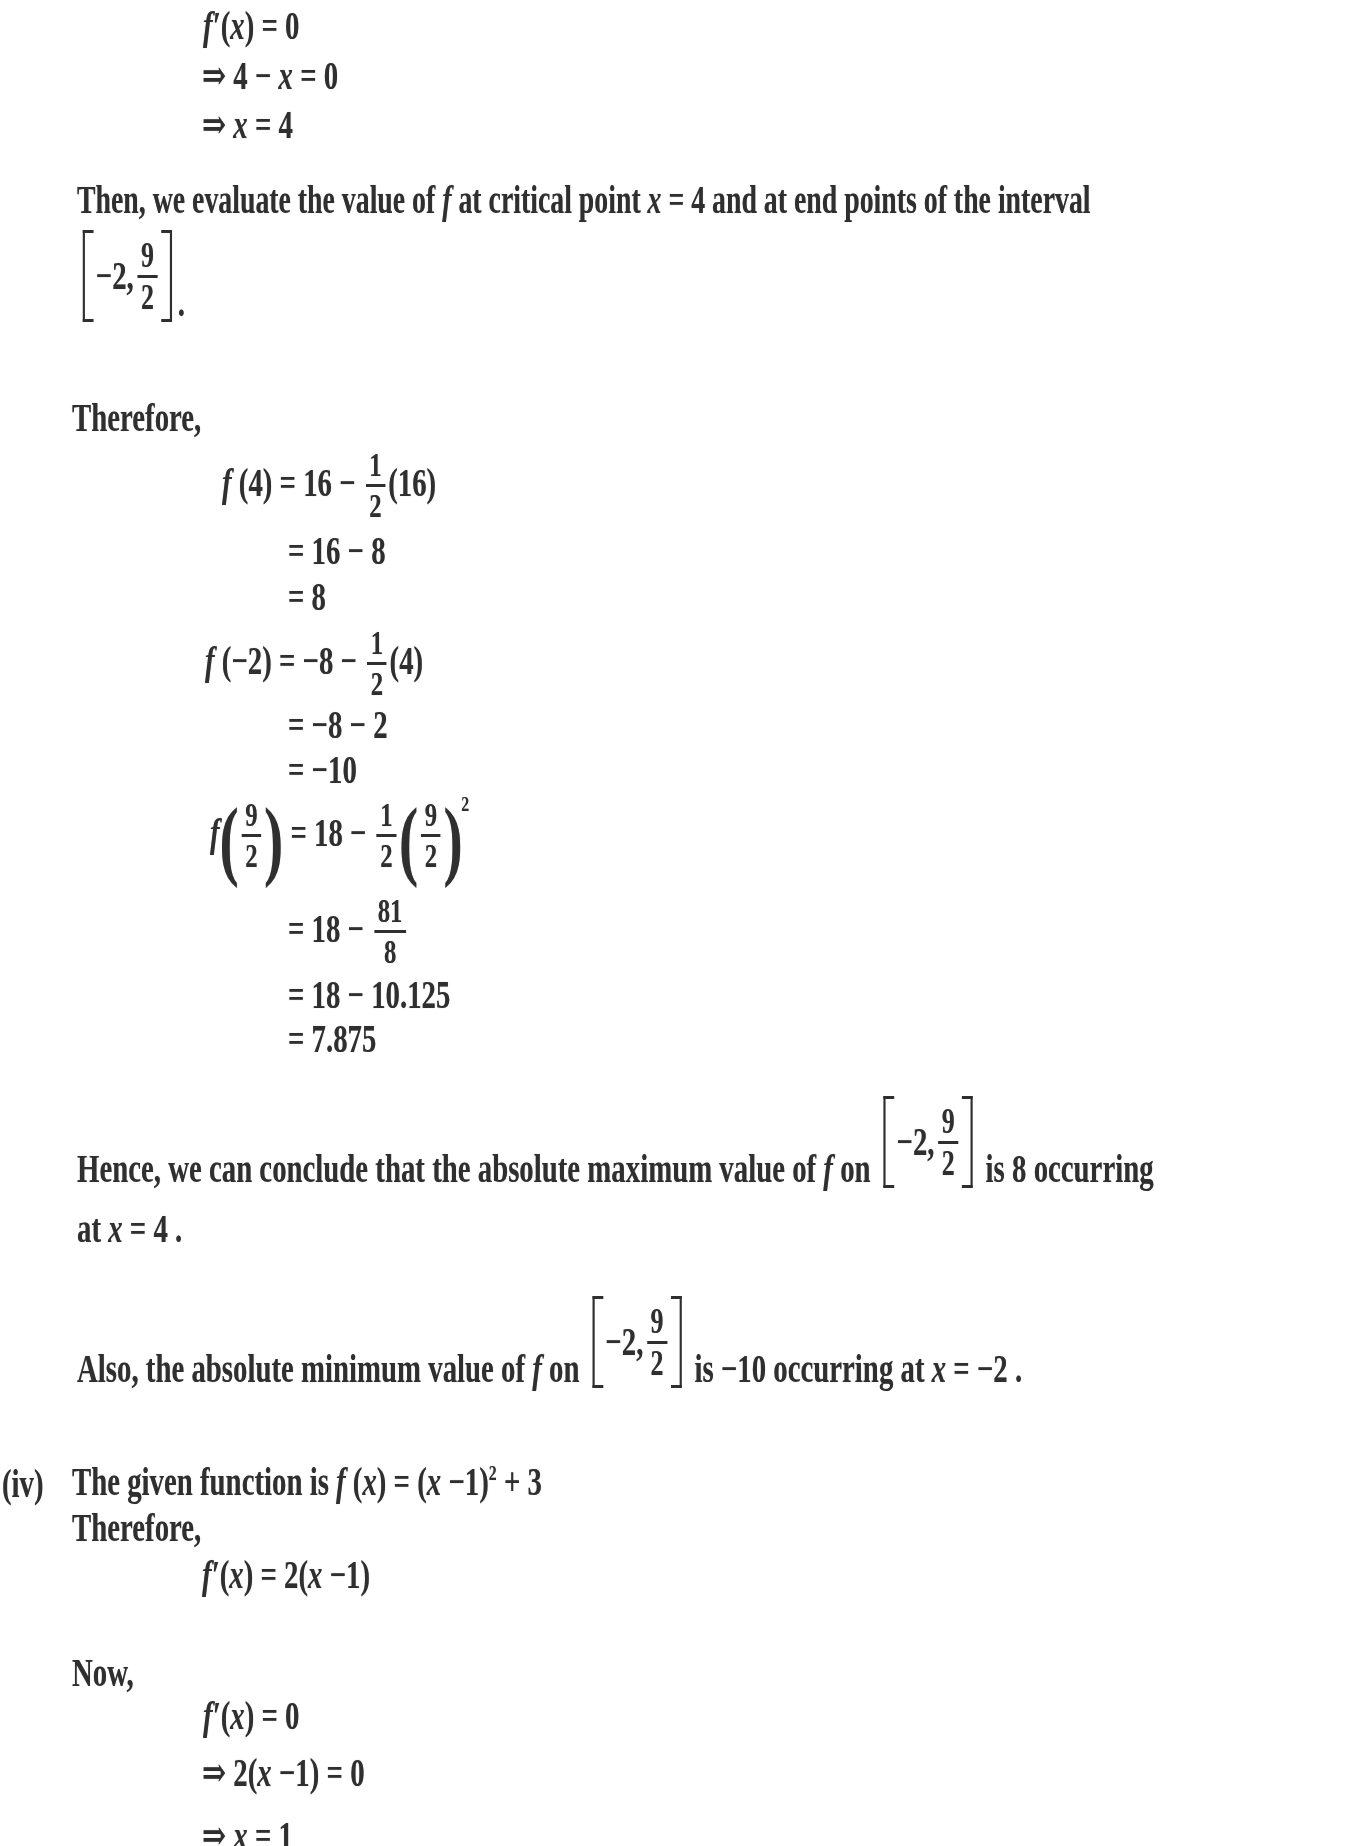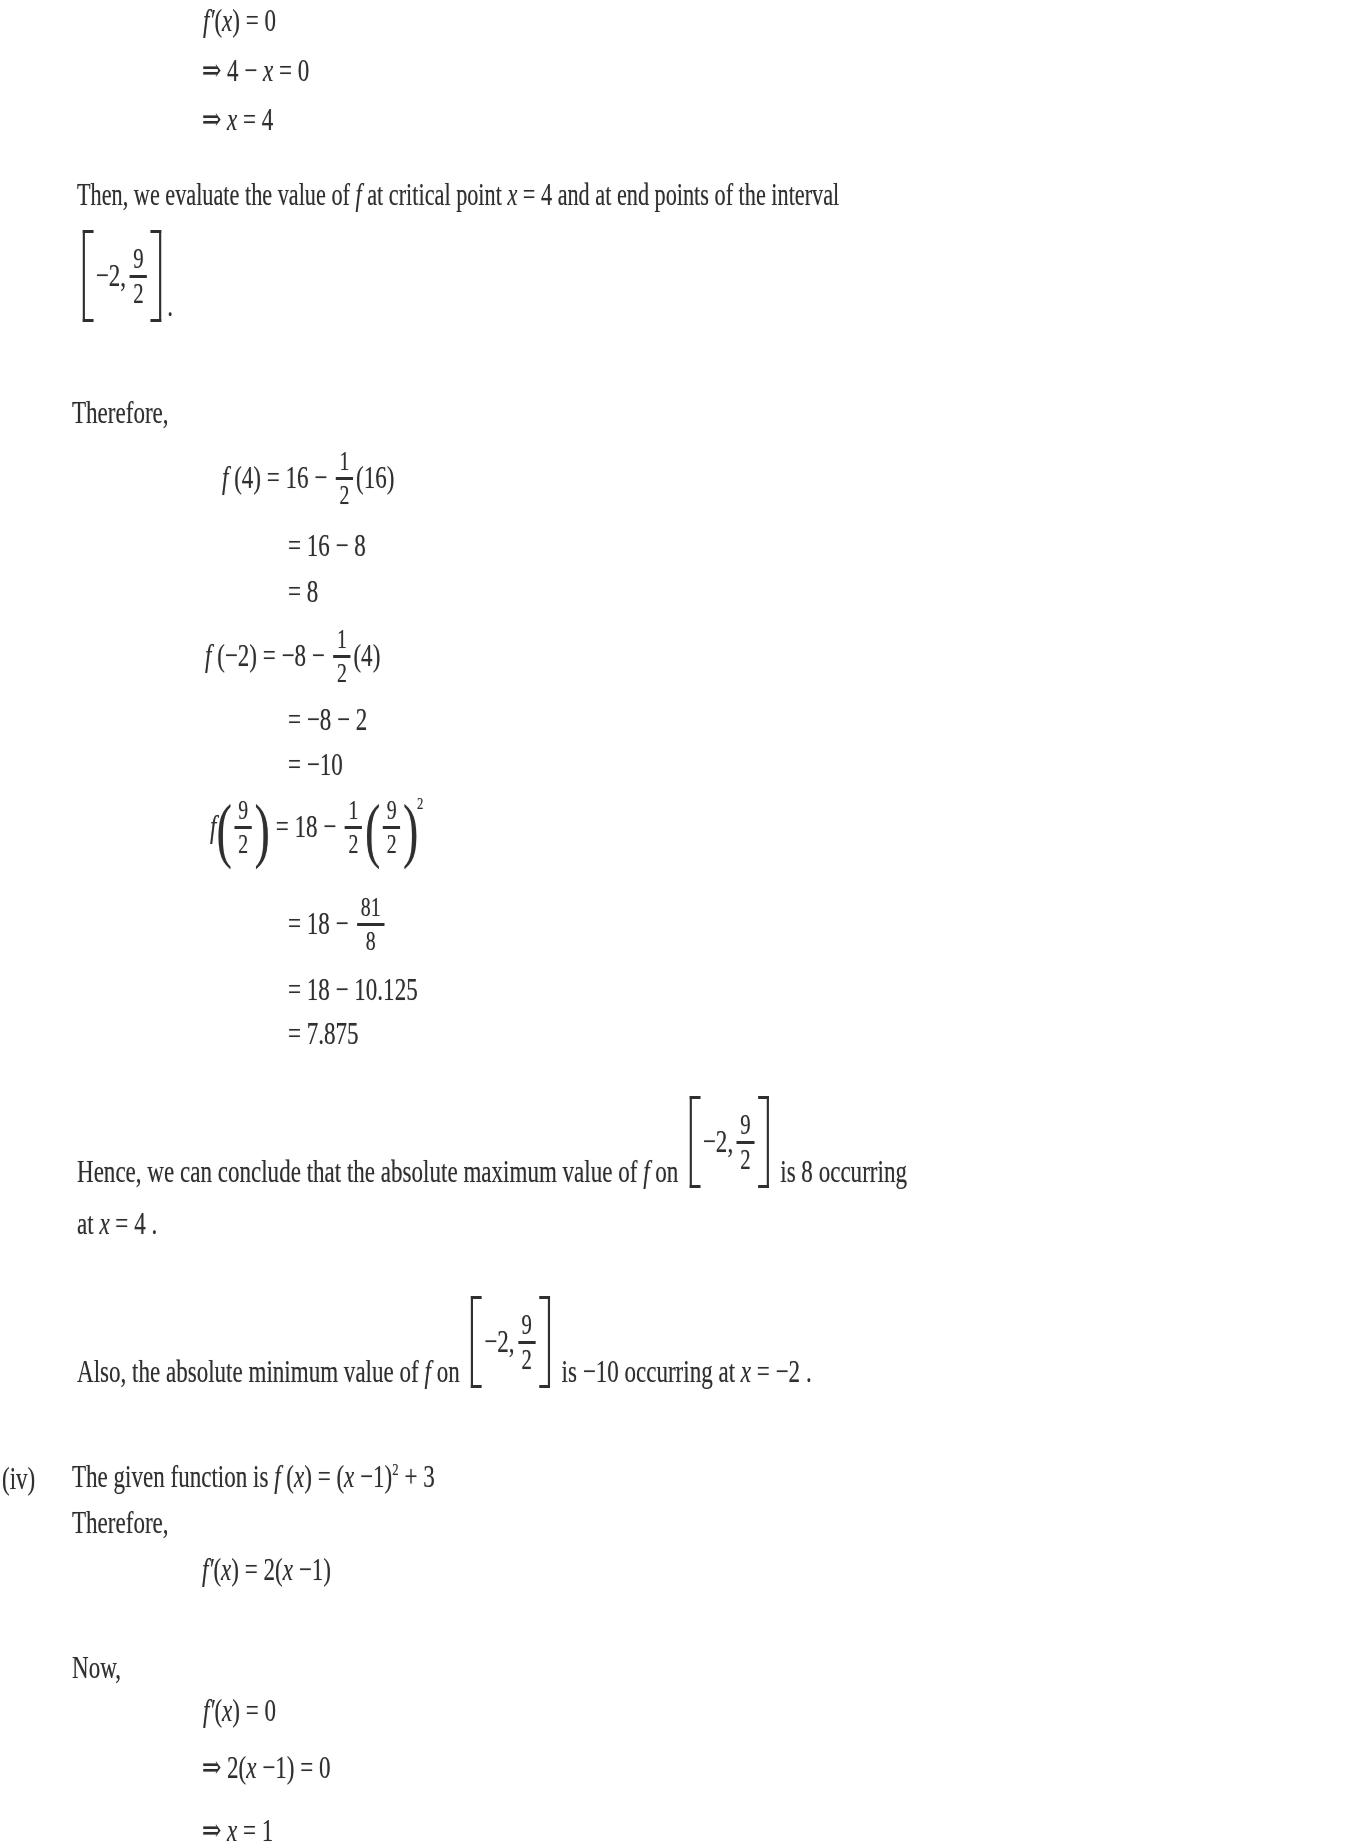--- a/index.html
+++ b/index.html
@@ -2,22 +2,23 @@
 <html><head>
 <meta charset="utf-8">
 <style>
   html,body{margin:0;padding:0;background:#ffffff;}
   .page{
     position:relative;
     width:1351px;height:1846px;
     background:#ffffff;
     overflow:hidden;
     font-family:"Liberation Serif","DejaVu Serif",serif;
-    font-size:32px;
+    font-size:40px;
     color:#2f2f2f;
+    font-weight:bold;
   }
   .row{
     position:absolute;
     white-space:nowrap;
     line-height:1.18;
     transform:scaleX(0.72);
     transform-origin:0 0;
     text-shadow:0 0 1px rgba(45,45,45,0.45);
   }
   .row.sx70{transform:scaleX(0.695);}

